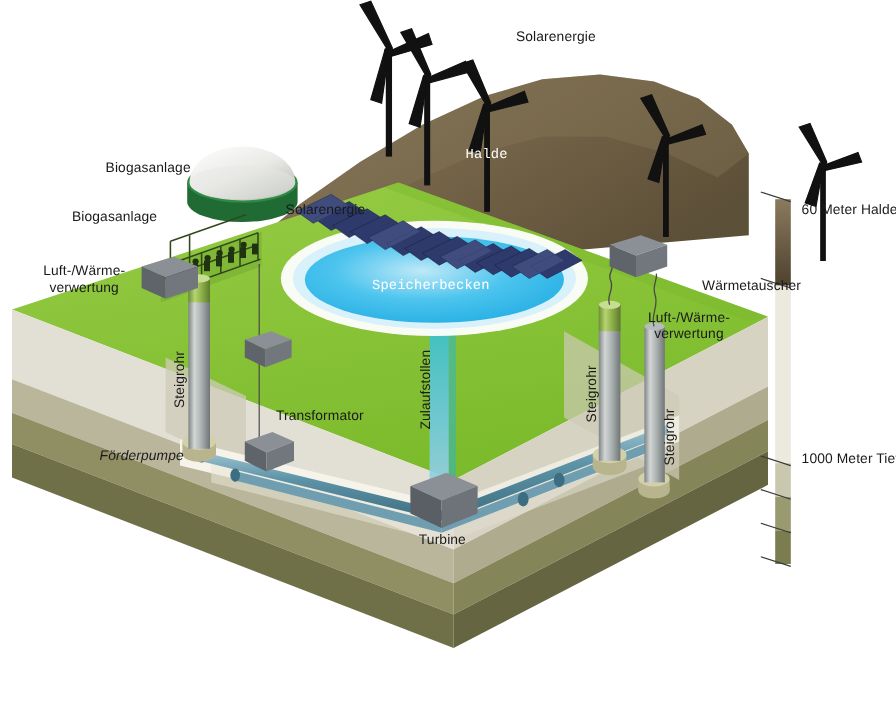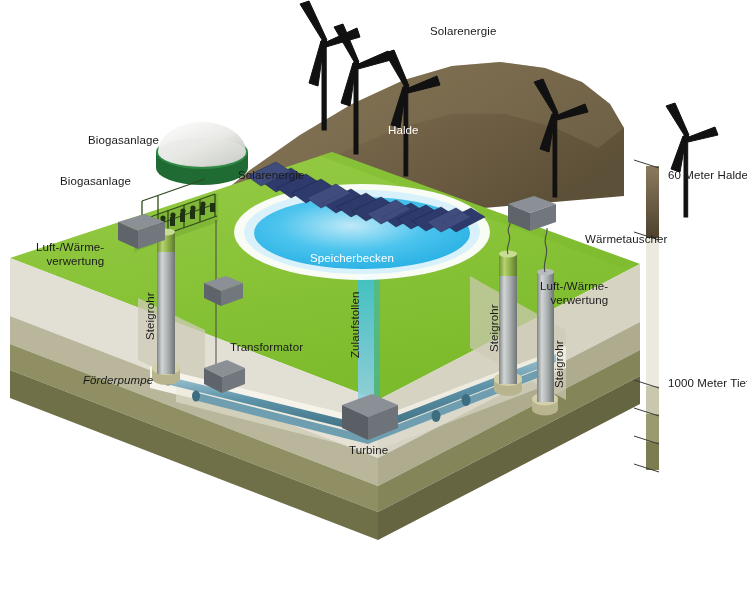--- a/index.html
+++ b/index.html
@@ -2,22 +2,22 @@
 <html><head>
 <meta charset="utf-8">
 <style>
   html,body{margin:0;padding:0;background:#ffffff;}
   body{width:747px;height:600px;overflow:hidden;
        font-family:"Liberation Sans","DejaVu Sans",sans-serif;}
   #stage{position:relative;width:747px;height:600px;background:#fff;}
   #stage svg{position:absolute;left:0;top:0;}
   .lbl{position:absolute;font-size:11.5px;color:#1a1a1a;white-space:nowrap;
        letter-spacing:.1px;line-height:1.25;}
-  .lbl.white{color:#ffffff;}
-  .lbl.ctr{text-align:right;margin-top:21px;}
+  .lbl.white{color:#ffffff;font-family:Liberation Mono, monospace;}
+  .lbl.ctr{text-align:center;}
   .rot{transform:rotate(-90deg);transform-origin:left top;}
 </style>
 </head>
 <body>
 
 <div id="stage">
 
 <svg width="747" height="600" viewBox="0 0 747 600">
   <defs>
     <linearGradient id="gHalde" x1="0" y1="0" x2="1" y2="0.6">
@@ -318,21 +318,21 @@
       <path d="M634,464 L659,472"></path>
     </g>
   </g>
 </svg>
 
 <div class="lbl" style="left:430px;top:24px;">Solarenergie</div>
 <div class="lbl white" style="left:388px;top:123px;">Halde</div>
 <div class="lbl" style="left:88px;top:133px;">Biogasanlage</div>
 <div class="lbl" style="left:238px;top:168px;">Solarenergie</div>
 <div class="lbl" style="left:60px;top:174px;">Biogasanlage</div>
-<div class="lbl white" style="left:310px;top:232px;margin-top:19px;">Speicherbecken</div>
+<div class="lbl white" style="left:310px;top:232px;">Speicherbecken</div>
 
 <div class="lbl ctr" style="left:36px;top:219px;">
   <span>Luft-/Wärme-</span><br>
   <span>verwertung</span>
 </div>
 
 <div class="lbl" style="left:543px;top:232px;margin-left:42px;">Wärmetauscher</div>
 <div class="lbl ctr" style="left:540px;top:258px;">
   <span>Luft-/Wärme-</span><br>
   <span>verwertung</span>

